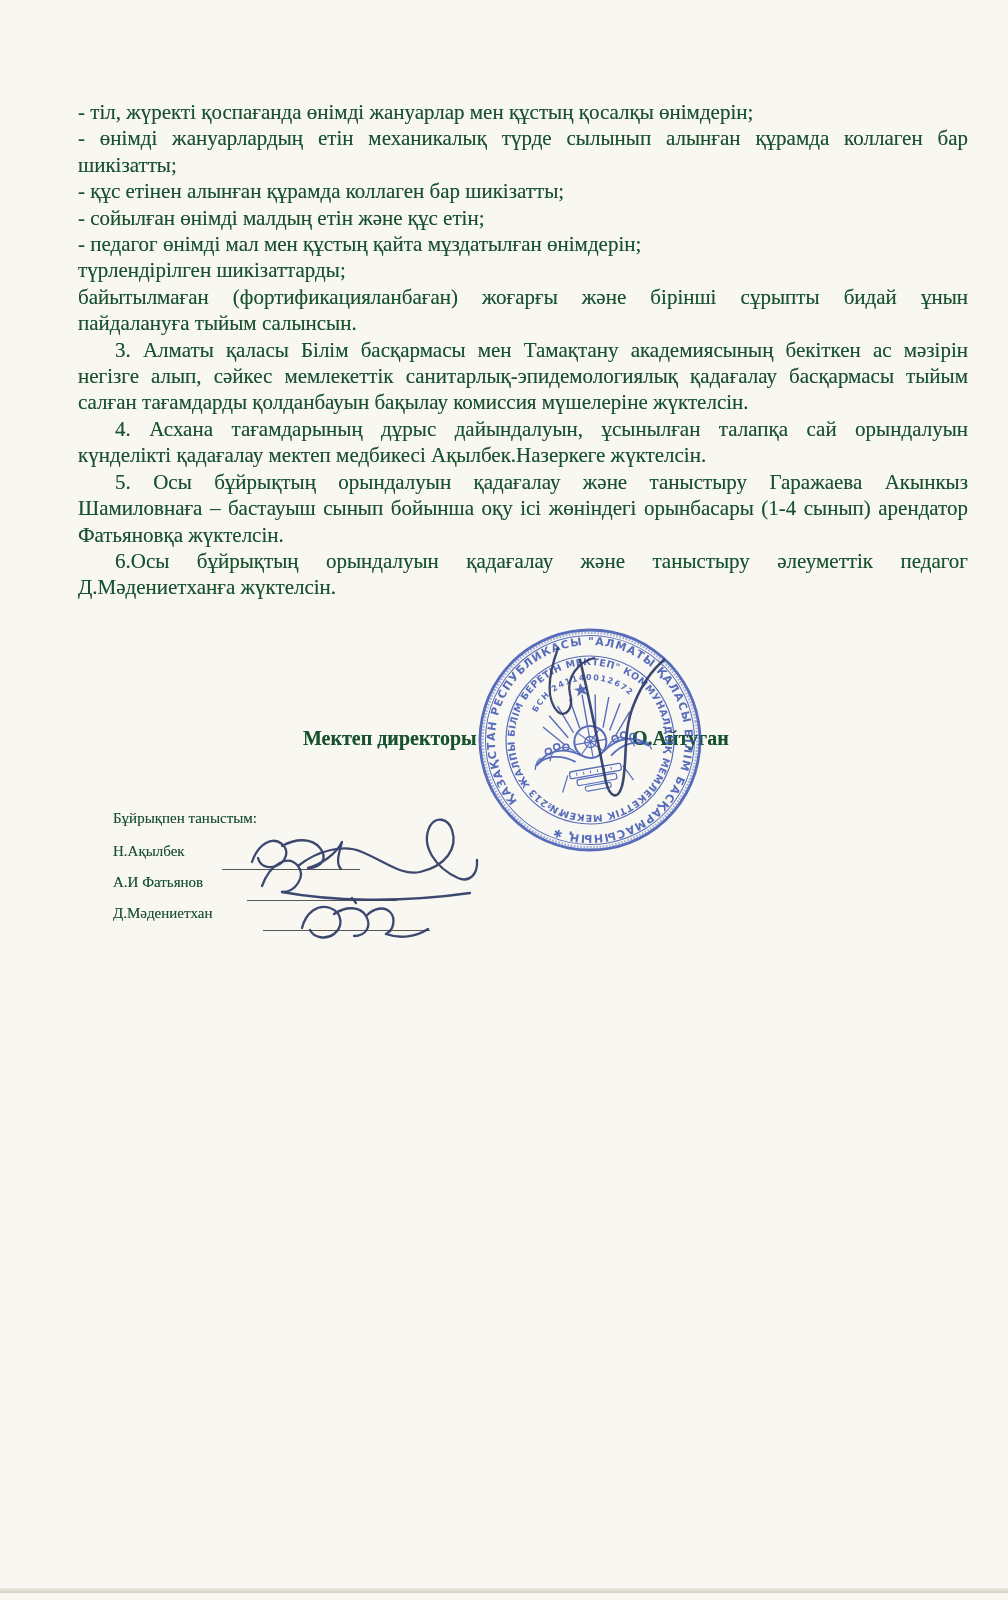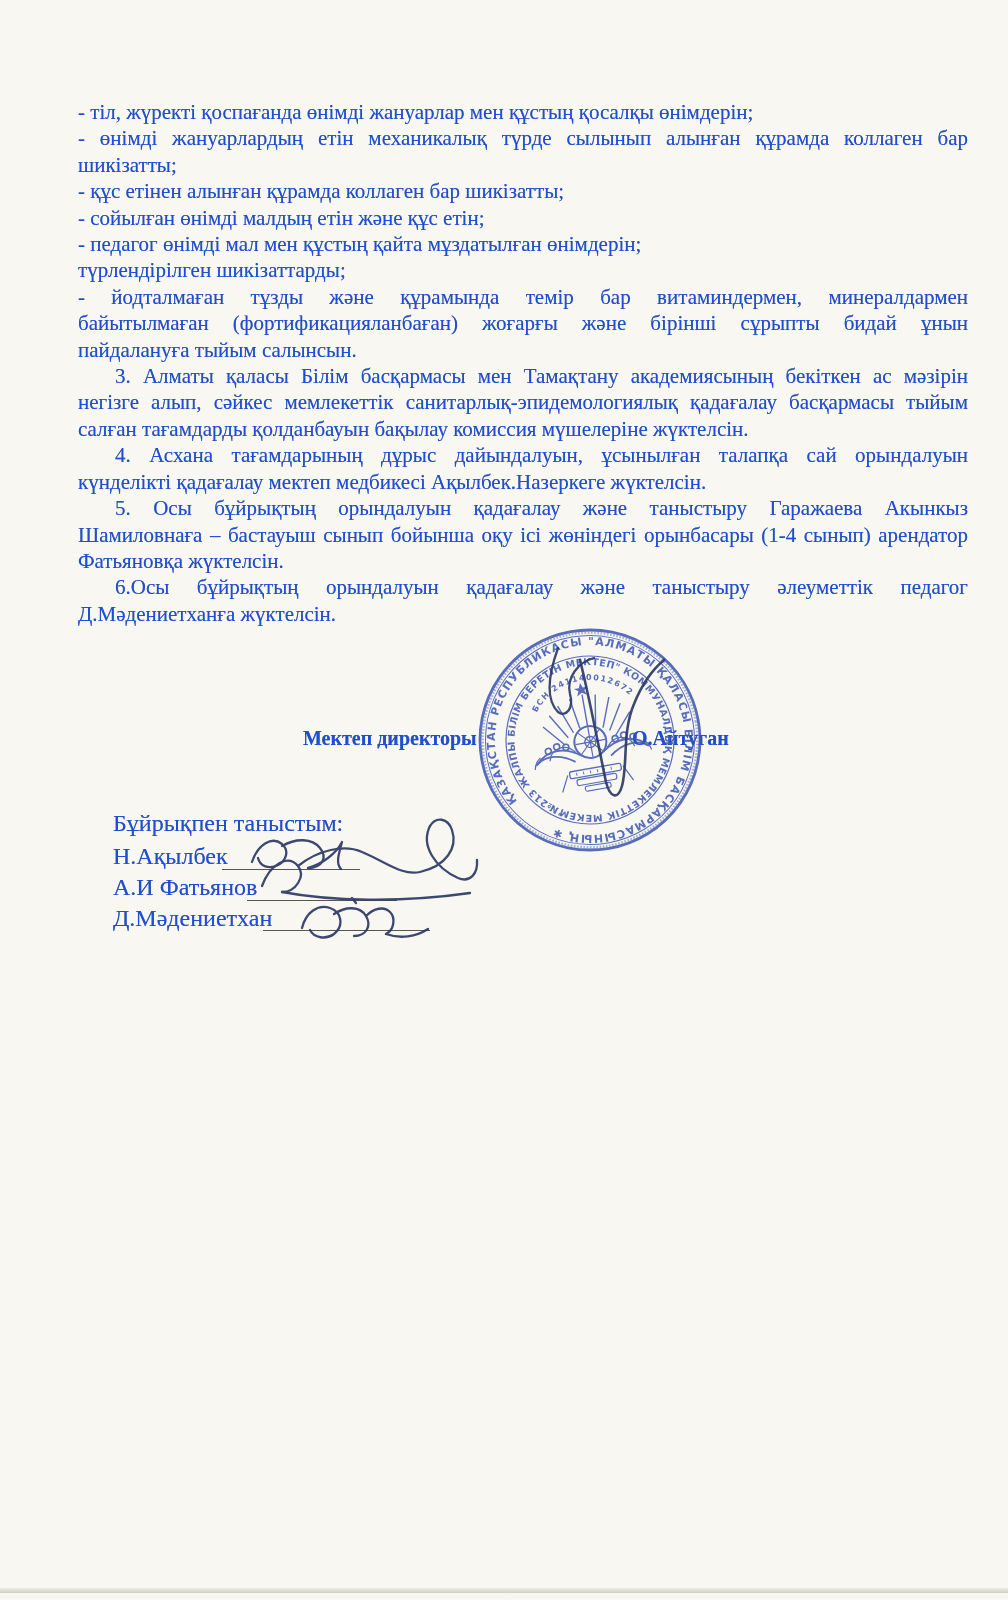--- a/index.html
+++ b/index.html
@@ -1,21 +1,21 @@
 <!DOCTYPE html>
 <html><head>
 <meta charset="utf-8">
 <style>
   html,body{margin:0;padding:0;}
   .page{
     position:relative;
     width:1008px;height:1600px;
     background:#f8f7f1;
     font-family:"Liberation Serif", serif;
-    color:#1d4ed8;
+    color:#14532d;
     overflow:hidden;
   }
   
   .body-text{
     position:absolute;left:78px;top:99px;width:890px;
     font-size:21px;line-height:26.4px;
     text-rendering:optimizeLegibility;
   }
   .line{
     text-align:justify;
@@ -29,21 +29,21 @@
   .director-row span{
     position:absolute;top:727px;
     font-weight:bold;font-size:20px;
     text-shadow:0 0 .4px rgba(40,40,40,.5);
   }
   .director-role{ left:303px; }
   .director-name{ left:632px; }
 
   .acq{
     position:absolute;left:113px;
-    font-size:24px;
+    font-size:15px;
     text-shadow:0 0 .4px rgba(40,40,40,.45);
   }
   .acq-heading{ top:810px; }
   .acq-name-0{ top:843px; }
   .acq-name-1{ top:874px;font-family:Liberation Serif, serif; }
   .acq-name-2{ top:905px; }
 
   .sig-underline{
     position:absolute;height:0;
     border-top:1.8px solid #3a3a3a;
@@ -78,21 +78,20 @@
 <div class="page">
 
   <div class="body-text">
       <div class="line">- тіл, жүректі қоспағанда өнімді жануарлар мен құстың қосалқы өнімдерін;</div>
       <div class="line j">- өнімді жануарлардың етін механикалық түрде сылынып алынған құрамда коллаген бар</div>
       <div class="line">шикізатты;</div>
       <div class="line">- құс етінен алынған құрамда коллаген бар шикізатты;</div>
       <div class="line">- сойылған өнімді малдың етін және құс етін;</div>
       <div class="line">- педагог өнімді мал мен құстың қайта мұздатылған өнімдерін;</div>
       <div class="line">түрлендірілген шикізаттарды;</div>
-      <div class="line j">- йодталмаған тұзды және құрамында темір бар витаминдермен, минералдармен</div>
       <div class="line j">байытылмаған (фортификацияланбаған) жоғарғы және бірінші сұрыпты бидай ұнын</div>
       <div class="line">пайдалануға тыйым салынсын.</div>
       <div class="line j ind">3. Алматы қаласы Білім басқармасы мен Тамақтану академиясының бекіткен ас мәзірін</div>
       <div class="line j">негізге алып, сәйкес мемлекеттік санитарлық-эпидемологиялық қадағалау басқармасы тыйым</div>
       <div class="line">салған тағамдарды қолданбауын бақылау комиссия мүшелеріне жүктелсін.</div>
       <div class="line j ind">4. Асхана тағамдарының дұрыс дайындалуын, ұсынылған талапқа сай орындалуын</div>
       <div class="line">күнделікті қадағалау мектеп медбикесі Ақылбек.Назеркеге жүктелсін.</div>
       <div class="line j ind">5.  Осы бұйрықтың орындалуын қадағалау және таныстыру Гаражаева Акынкыз</div>
       <div class="line j">Шамиловнаға – бастауыш сынып бойынша оқу ісі жөніндегі орынбасары (1-4 сынып) арендатор</div>
       <div class="line">Фатьяновқа жүктелсін.</div>

